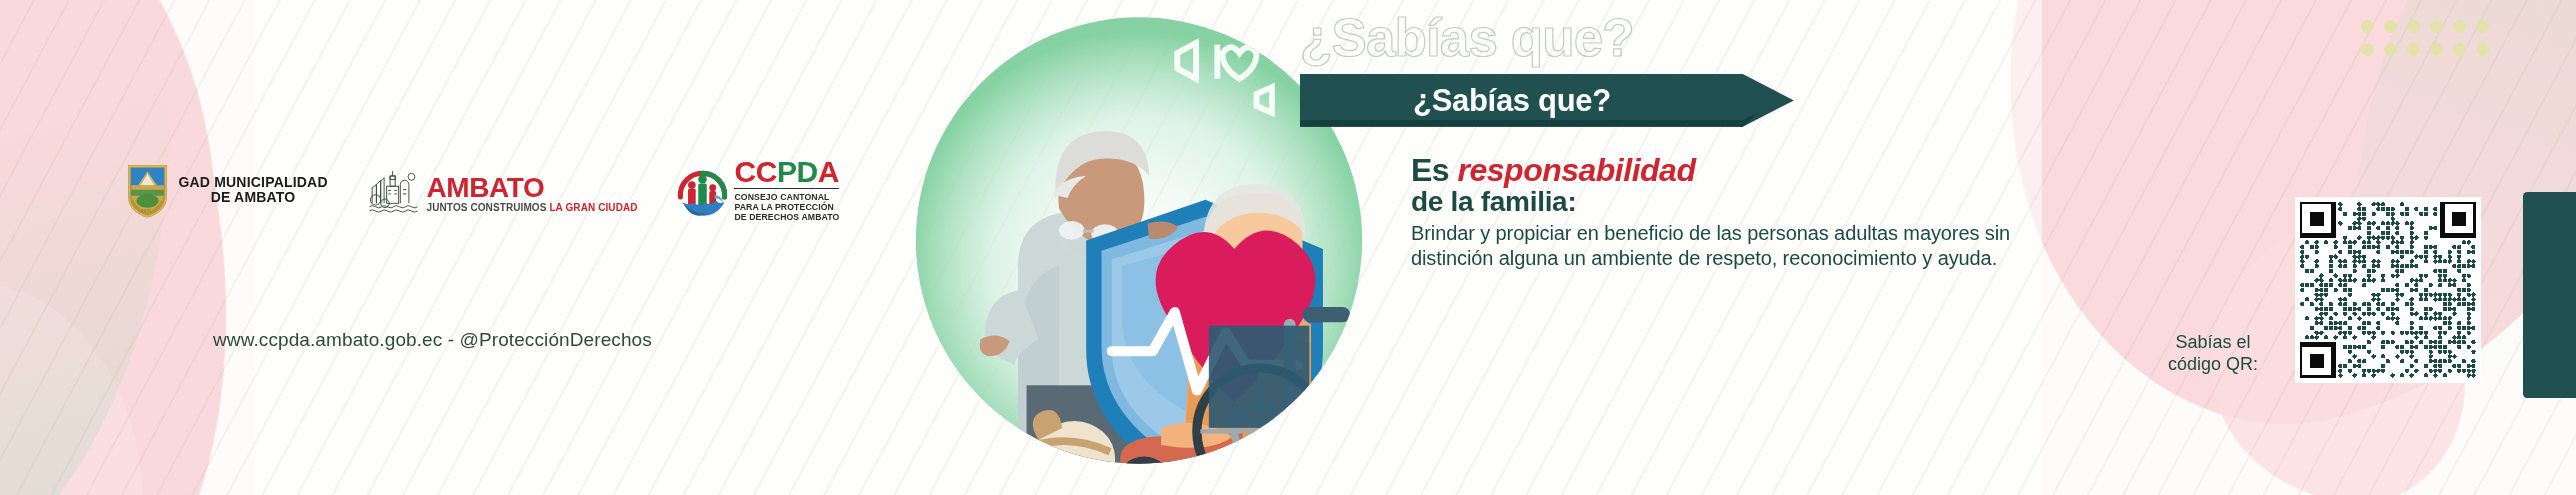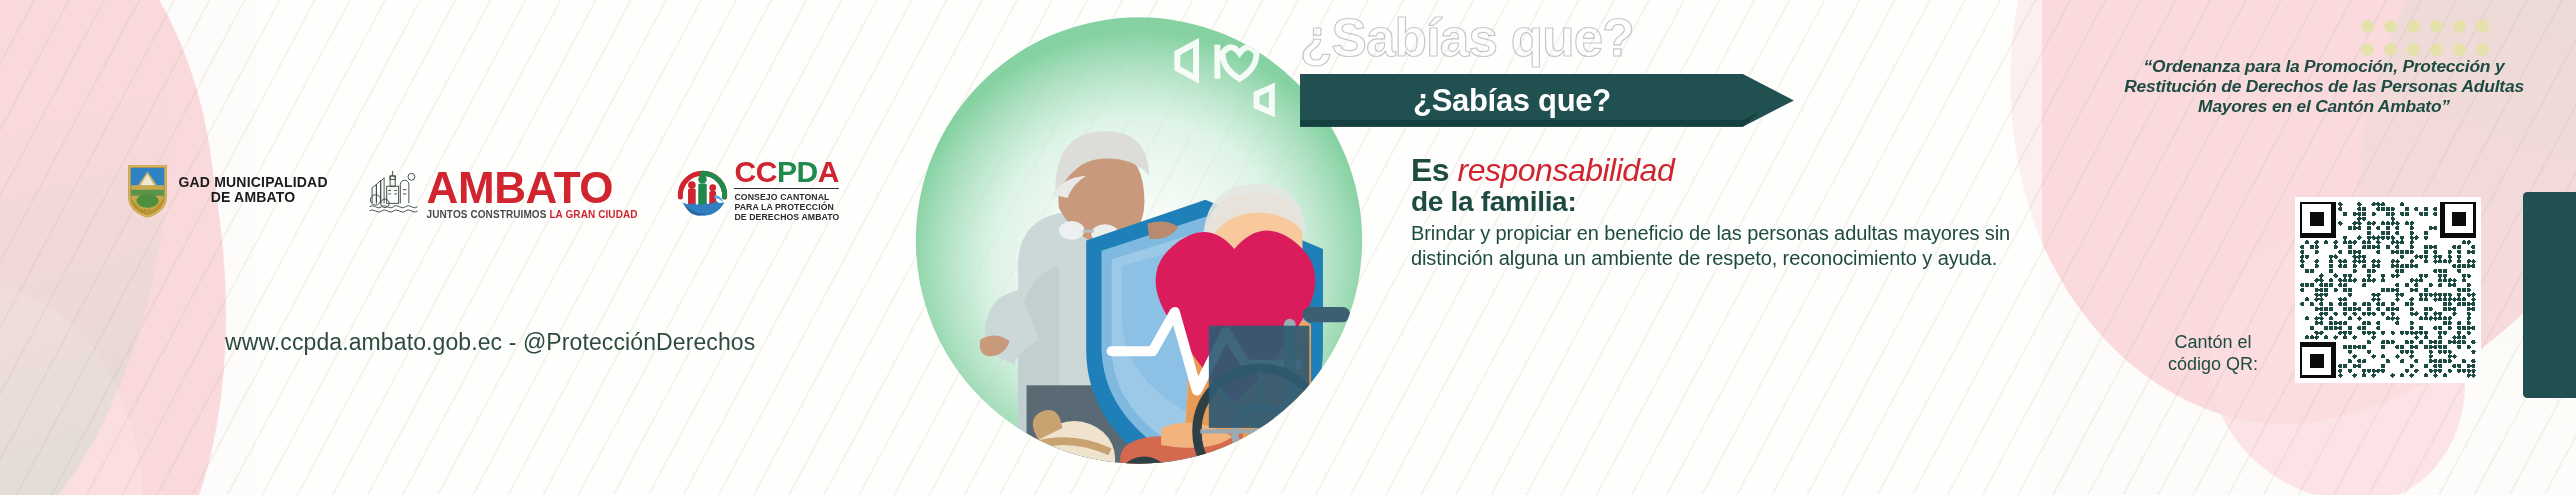--- a/index.html
+++ b/index.html
@@ -112,21 +112,21 @@
     font-size: 14px; line-height: 1.12; font-weight: 700;
     color: #1b1b1b; letter-spacing: 0.2px; text-align: center;
     white-space: pre-line;
   }
 
   
   .ambato-unit { display: flex; align-items: center; gap: 6.8px; }
   .ambato-skyline { width: 53px; height: 53px; flex: 0 0 auto; }
   .ambato-words { display: flex; flex-direction: column; }
   .ambato-title {
-    font-size: 44px; line-height: .86; font-weight: 700;
+    font-size: 28px; line-height: .86; font-weight: 700;
     color: #d0242f; letter-spacing: -0.4px; margin-top: 9px;
   }
   .ambato-tag {
     font-size: 10px; font-weight: 700; letter-spacing: 0.1px;
     color: #4a4a4a; margin-top: 2px; white-space: nowrap;
   }
   .ambato-tag b { color: #d0242f; }
 
   
   .ccpda-unit { display: flex; align-items: center; gap: 6.8px; }
@@ -142,22 +142,22 @@
   .ccpda-title .c4 { color: #1f8a4c; }
   .ccpda-title .c5 { color: #d0242f; }
   .ccpda-rule { height: 1.4px; background: #2e2e2e; margin: 2.6px 0 2.6px; }
   .ccpda-sub {
     font-size: 8.7px; line-height: 1.18; font-weight: 700;
     color: #2b2b2b; letter-spacing: 0.1px; white-space: pre-line;
   }
 
   .site-url {
     position: absolute;
-    left: 225px; top: 329px;
-    font-size: 23px; color: #2d4a3e; letter-spacing: 0.1px;
+    left: 213px; top: 329px;
+    font-size: 19px; color: #2d4a3e; letter-spacing: 0.1px;
     white-space: nowrap;
   }
 
   
   .illo {
     position: absolute;
     left: 892px; top: -15.3px;
     width: 494px; height: 511px;
   }
 
@@ -182,21 +182,21 @@
     font-size: 31px; font-weight: 700; color: #ffffff;
     letter-spacing: -0.3px; white-space: nowrap;
   }
 
   .body-block { position: absolute; left: 1411px; top: 155px; width: 681px; }
   .line-resp {
     font-size: 32px; font-weight: 700; line-height: .98;
     color: #1d4b42; letter-spacing: -0.5px; white-space: nowrap;
   }
   .line-resp em {
-    font-style: italic; font-weight: 400; color: #d0242f;
+    font-style: italic; font-weight: 700; color: #d0242f;
   }
   .line-familia {
     font-size: 28px; font-weight: 700; line-height: 1.06;
     color: #1d4b42; letter-spacing: -0.3px; margin-top: 0.9px;
   }
   .para {
     margin-top: 4.3px;
     font-size: 20px; line-height: 1.22; color: #1d4b42;
     letter-spacing: -0.1px;
   }
@@ -424,23 +424,22 @@
     </svg>
   </div>
   <div class="ribbon-label">¿Sabías que?</div>
 
   <div class="body-block">
     <div class="line-resp"><span>Es </span><em>responsabilidad</em></div>
     <div class="line-familia">de la familia:</div>
     <div class="para">Brindar y propiciar en beneficio de las personas adultas mayores sin distinción alguna un ambiente de respeto, reconocimiento y ayuda.</div>
   </div>
 
-  <div class="ordinance">“Ordenanza para la Promoción, Protección y Restitución de Derechos de las Personas Adultas Mayores en el Cantón Ambato”</div>
-
-  <div class="qr-caption">Cantón el
+
+  <div class="qr-caption">Sabías el
 código QR:</div>
 
   <div class="qr-wrap">
     <svg id="qr-svg" viewBox="0 0 37 37" shape-rendering="crispEdges" aria-hidden="true">
         <rect width="37" height="37" fill="#fff"></rect>
         <circle cx="8.5" cy="0.5" r="0.46" fill="#1d4b42"></circle>
         <circle cx="12.5" cy="0.5" r="0.46" fill="#1d4b42"></circle>
         <circle cx="15.5" cy="0.5" r="0.46" fill="#1d4b42"></circle>
         <circle cx="16.5" cy="0.5" r="0.46" fill="#1d4b42"></circle>
         <circle cx="17.5" cy="0.5" r="0.46" fill="#1d4b42"></circle>

